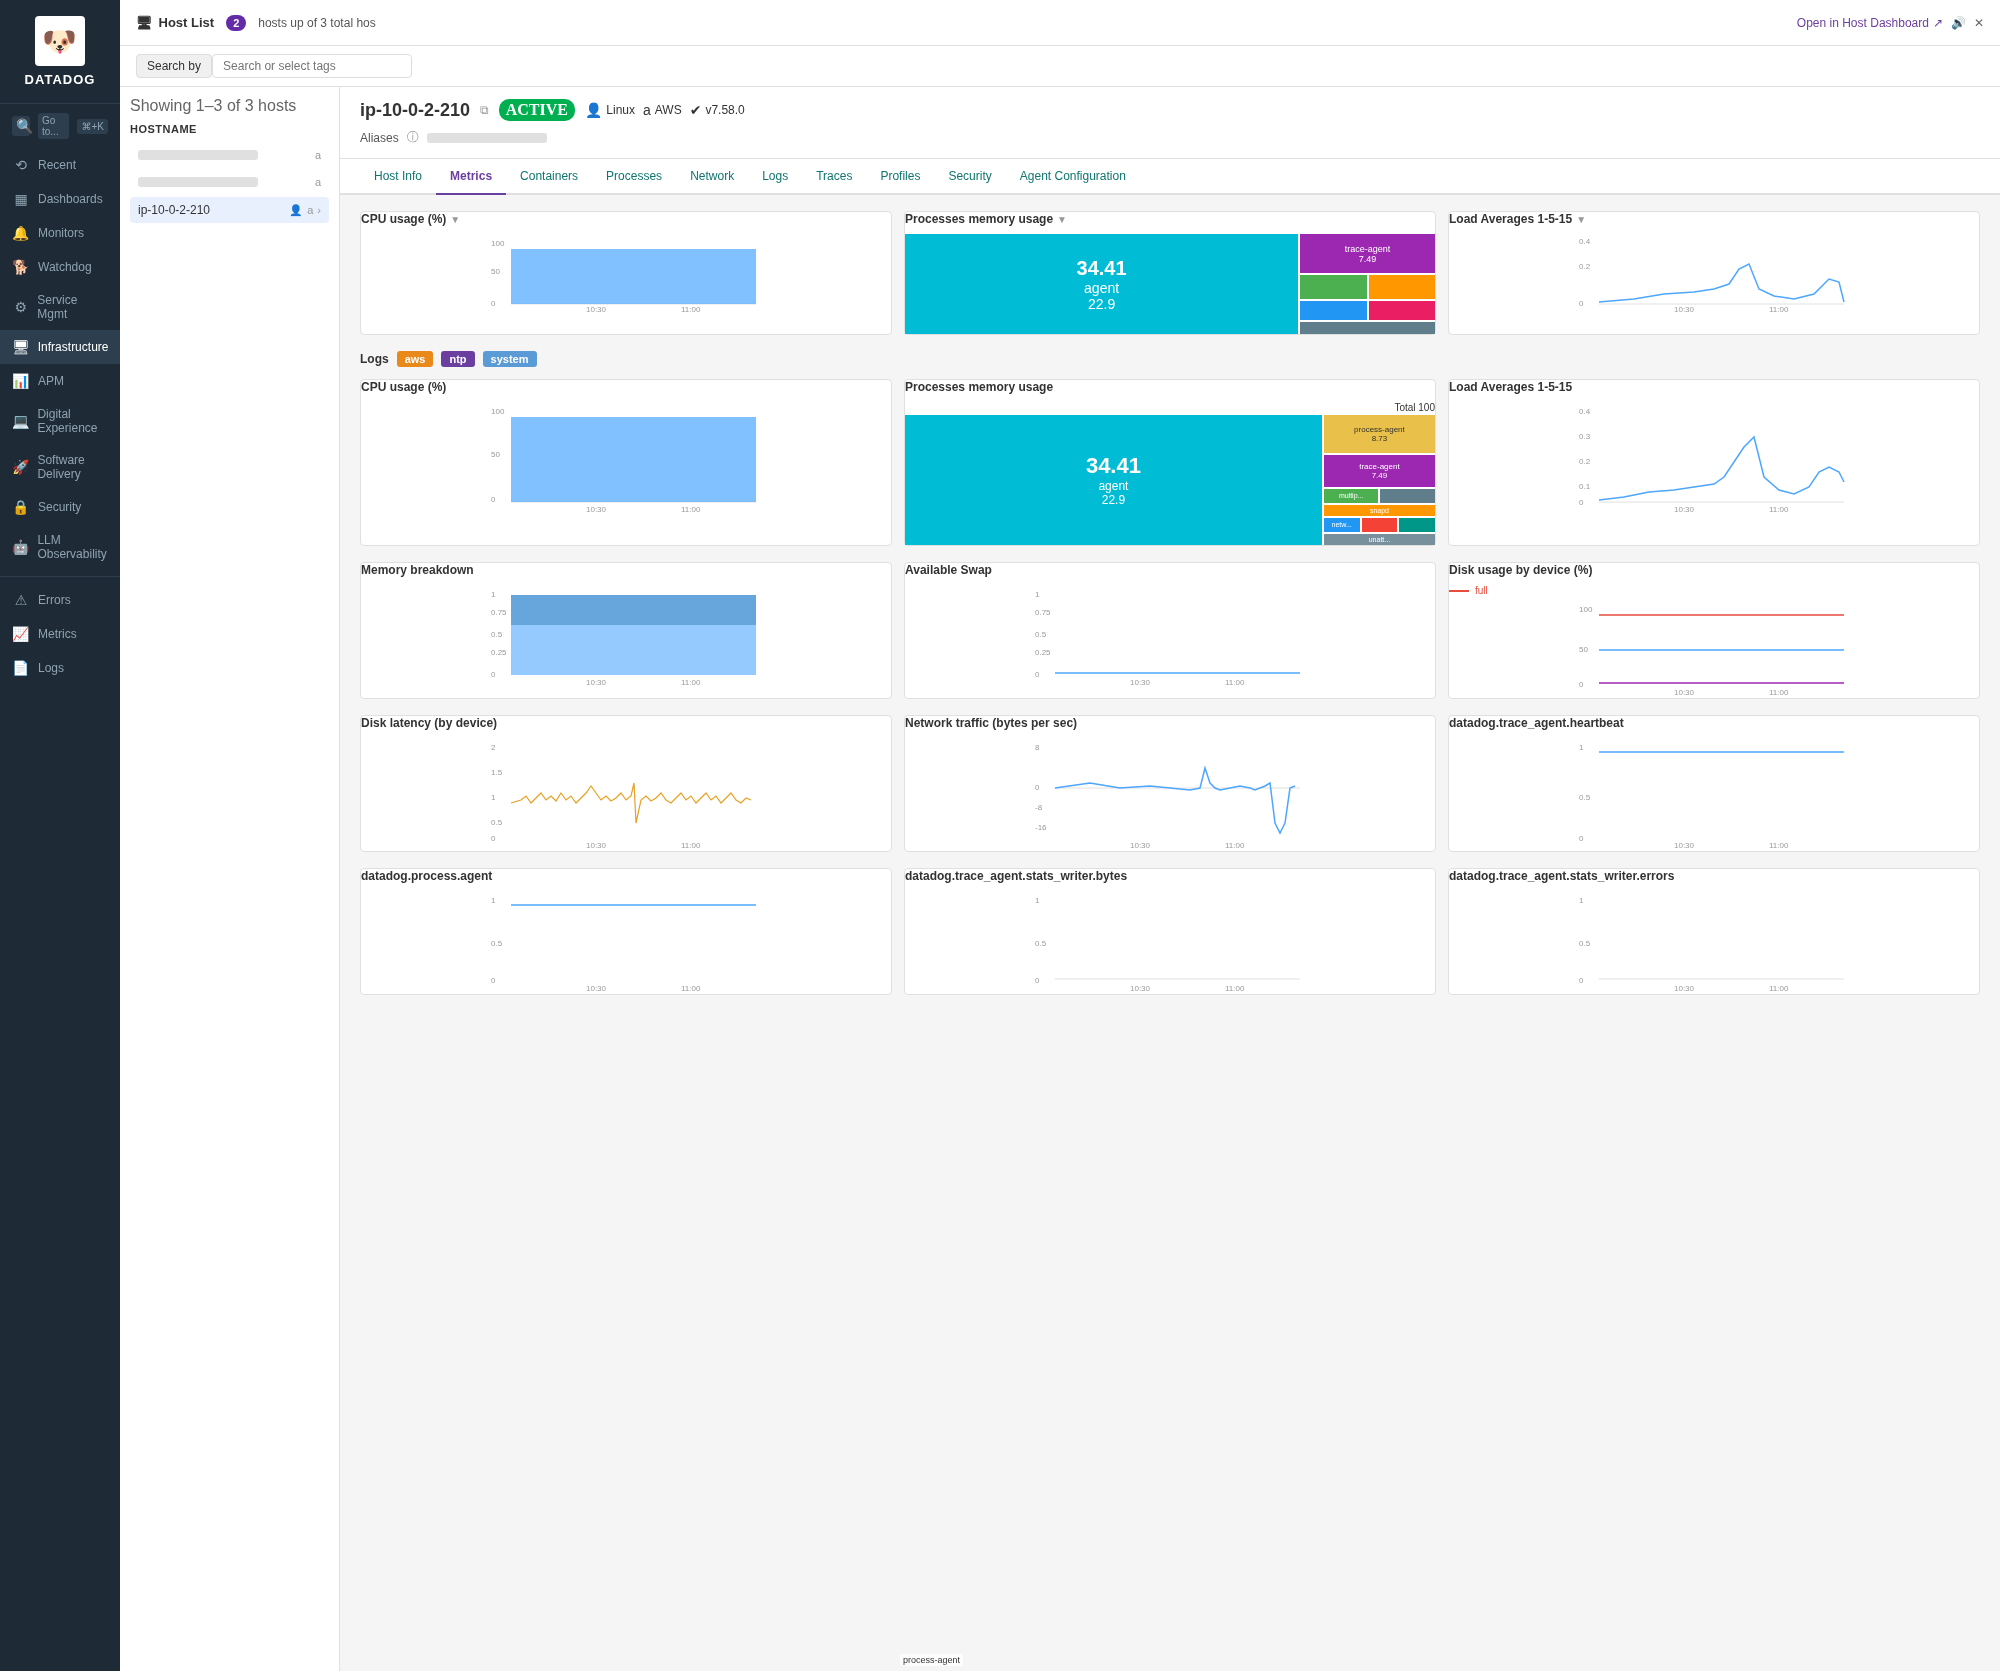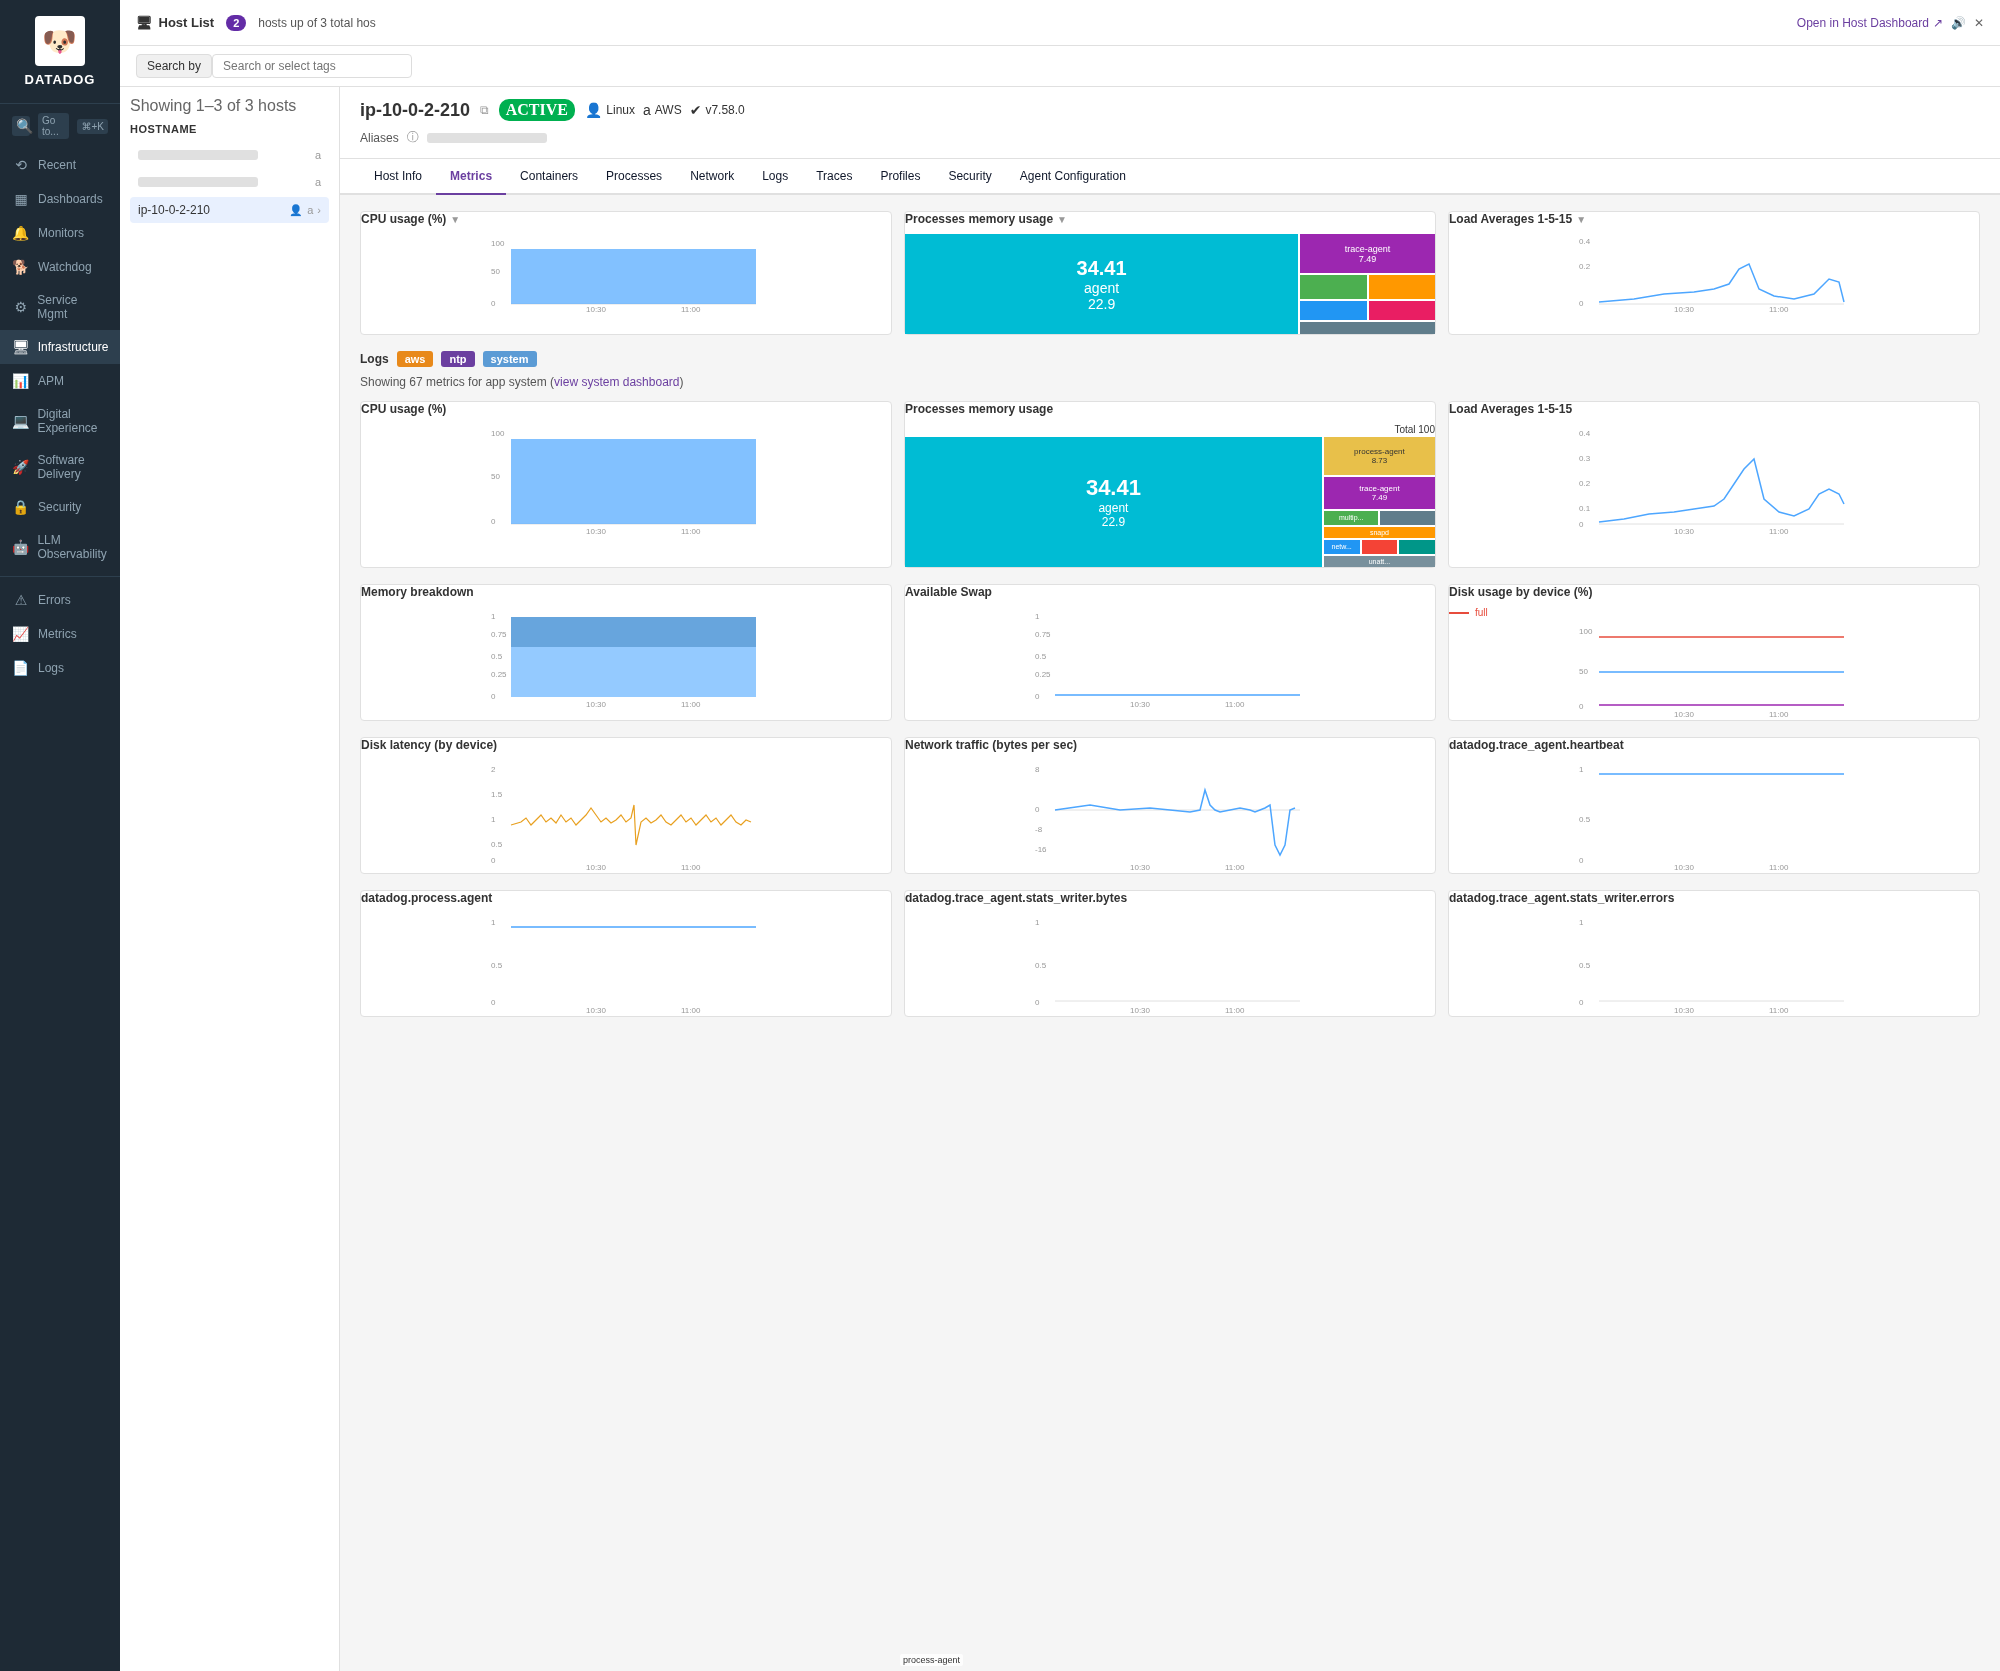--- a/index.html
+++ b/index.html
@@ -54,21 +54,21 @@
     .host-title { font-size: 18px; font-weight: 600; color: #333; }
     .active-badge { background: #00b050; color: #fff; font-size: 16px; padding: 2px 7px; border-radius: 10px; font-weight: 600; font-family: Liberation Serif, serif; }
     .host-tags { display: flex; gap: 8px; align-items: center; }
     .tag { display: flex; align-items: center; gap: 4px; font-size: 12px; color: #333; }
     .tag-icon { font-size: 14px; }
     .host-aliases { display: flex; align-items: center; gap: 8px; font-size: 12px; color: #555; margin-top: 6px; }
     .alias-bar { width: 120px; height: 10px; background: #e0e0e0; border-radius: 3px; }
 
     
     .tabs { display: flex; gap: 0; padding: 0 20px; background: #fff; border-bottom: 2px solid #e0e0e0; }
-    .tab { padding: 10px 14px; font-size: 12px; color: #0f172a; cursor: pointer; border-bottom: 2px solid transparent; margin-bottom: -2px; }
+    .tab { padding: 10px 14px; font-size: 12px; color: #0f766e; cursor: pointer; border-bottom: 2px solid transparent; margin-bottom: -2px; }
     .tab.active { color: #6b3fa0; border-bottom-color: #6b3fa0; font-weight: 600; }
 
     
     .metrics-content { padding: 16px 20px; }
 
     
     .chart-row { display: grid; grid-template-columns: 1fr 1fr 1fr; gap: 12px; margin-bottom: 16px; }
     .chart-card { background: #fff; border: 1px solid #e0e0e0; border-radius: 4px; padding: 0; }
     .chart-title { font-size: 12px; color: #333; font-weight: 600; margin-bottom: 8px; display: flex; align-items: center; gap: 4px; }
     .chart-title .dropdown-icon { color: #999; font-size: 10px; }
@@ -333,24 +333,20 @@
           </div>
         </div>
 
         <div class="apps-section">
           <div class="apps-label">
             <span>Logs</span>
             <span class="app-tag aws">aws</span>
             <span class="app-tag ntp">ntp</span>
             <span class="app-tag system">system</span>
           </div>
-          <div class="showing-metrics">
-            <span>Showing 67 metrics for app system</span>
-            (<a>view system dashboard</a>)
-          </div>
         </div>
 
         <div class="chart-row">
 
           <div class="chart-card">
             <div class="chart-title">
               <span>CPU usage (%)</span>
             </div>
             <svg class="chart-svg" height="110" viewBox="0 0 280 110">
               <text x="5" y="12" font-size="8" fill="#999">100</text>

